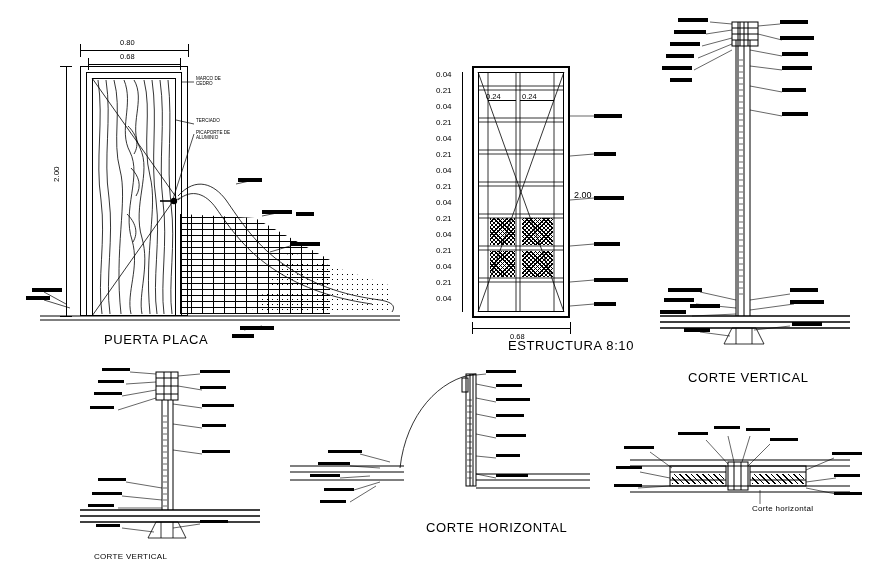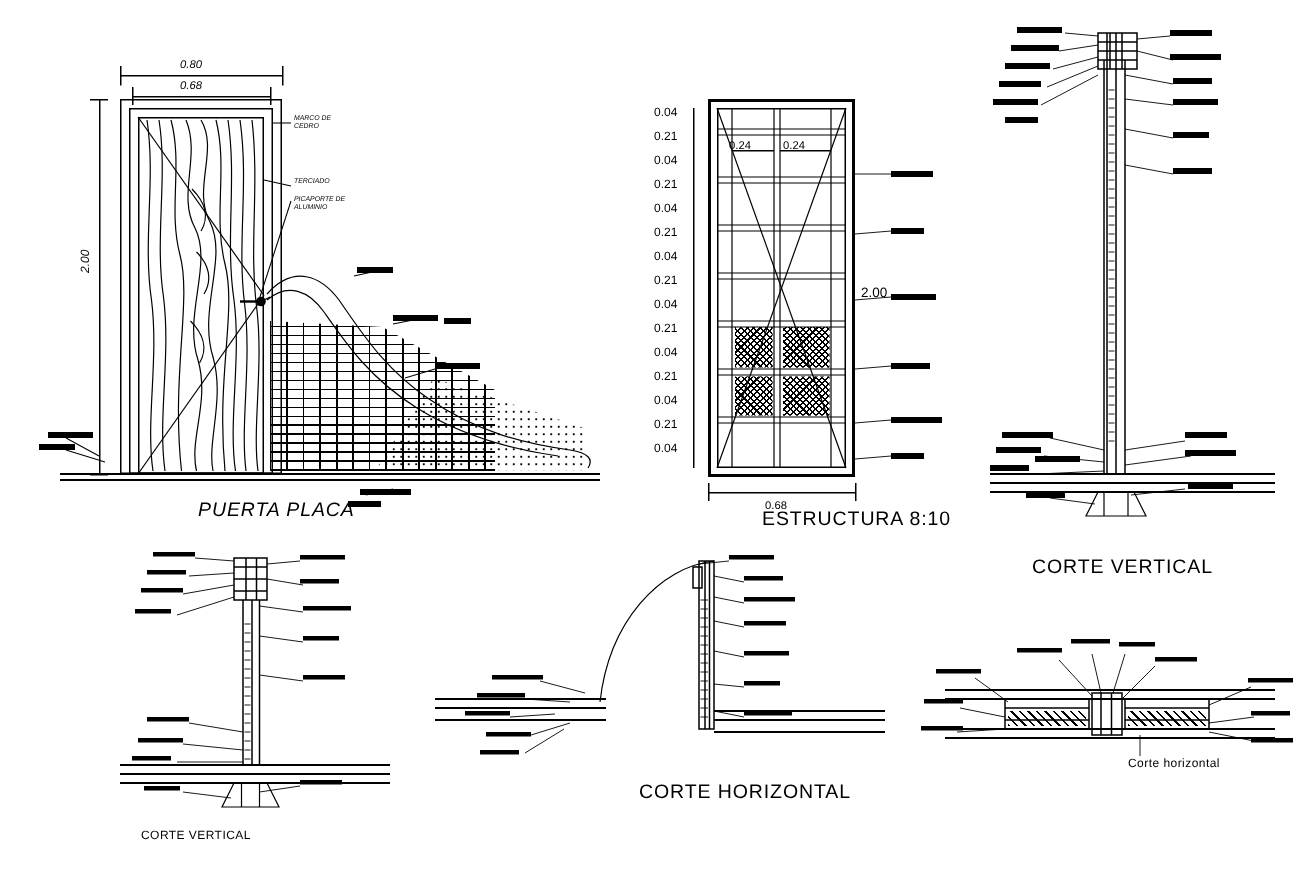--- a/index.html
+++ b/index.html
@@ -23,21 +23,21 @@
   .dots{background-image:radial-gradient(#000 0.6px,transparent 0.7px);background-size:5px 5px;}
   .mesh{background-image:repeating-linear-gradient(45deg,#000 0 1px,transparent 1px 3px),repeating-linear-gradient(-45deg,#000 0 1px,transparent 1px 3px);}
   svg{position:absolute;left:0;top:0;overflow:visible;}
   .wood path,.wood polyline{fill:none;stroke:#000;stroke-width:.8}
 </style>
 </head>
 <body>
 
 <div id="sheet">
 
-  <div class="abs" style="left:0;top:0;width:410px;height:360px;font-style:italic;">
+  <div class="abs" style="left:0;top:0;width:410px;height:360px;">
 
     <div class="ln h1" style="left:80px;top:50px;width:108px;"></div>
     <div class="ln v1" style="left:80px;top:44px;height:13px;"></div>
     <div class="ln v1" style="left:188px;top:44px;height:13px;"></div>
     <div class="dim" style="left:120px;top:38px;">0.80</div>
 
     <div class="ln h1" style="left:88px;top:64px;width:92px;"></div>
     <div class="ln v1" style="left:88px;top:58px;height:12px;"></div>
     <div class="ln v1" style="left:180px;top:58px;height:12px;"></div>
     <div class="dim" style="left:120px;top:52px;">0.68</div>
@@ -120,21 +120,21 @@
     <div class="blob" style="left:290px;top:242px;width:30px;"></div>
     <div class="blob" style="left:32px;top:288px;width:30px;"></div>
     <div class="blob" style="left:26px;top:296px;width:24px;"></div>
     <div class="blob" style="left:240px;top:326px;width:34px;"></div>
     <div class="blob" style="left:232px;top:334px;width:22px;"></div>
 
     <div class="note" style="left:196px;top:76px;">MARCO DE<br>CEDRO</div>
     <div class="note" style="left:196px;top:118px;">TERCIADO</div>
     <div class="note" style="left:196px;top:130px;">PICAPORTE DE<br>ALUMINIO</div>
 
-    <div class="cap" style="left:132px;top:332px;">PUERTA PLACA</div>
+    <div class="cap" style="left:104px;top:332px;">PUERTA PLACA</div>
   </div>
 
   <div class="abs" style="left:430px;top:50px;width:220px;height:310px;">
 
     <div class="rect2" style="left:42px;top:16px;width:98px;height:252px;"></div>
     <div class="rect" style="left:48px;top:22px;width:86px;height:240px;"></div>
 
     <svg width="220" height="310">
       <g stroke="#000" stroke-width=".8" fill="none">
 

